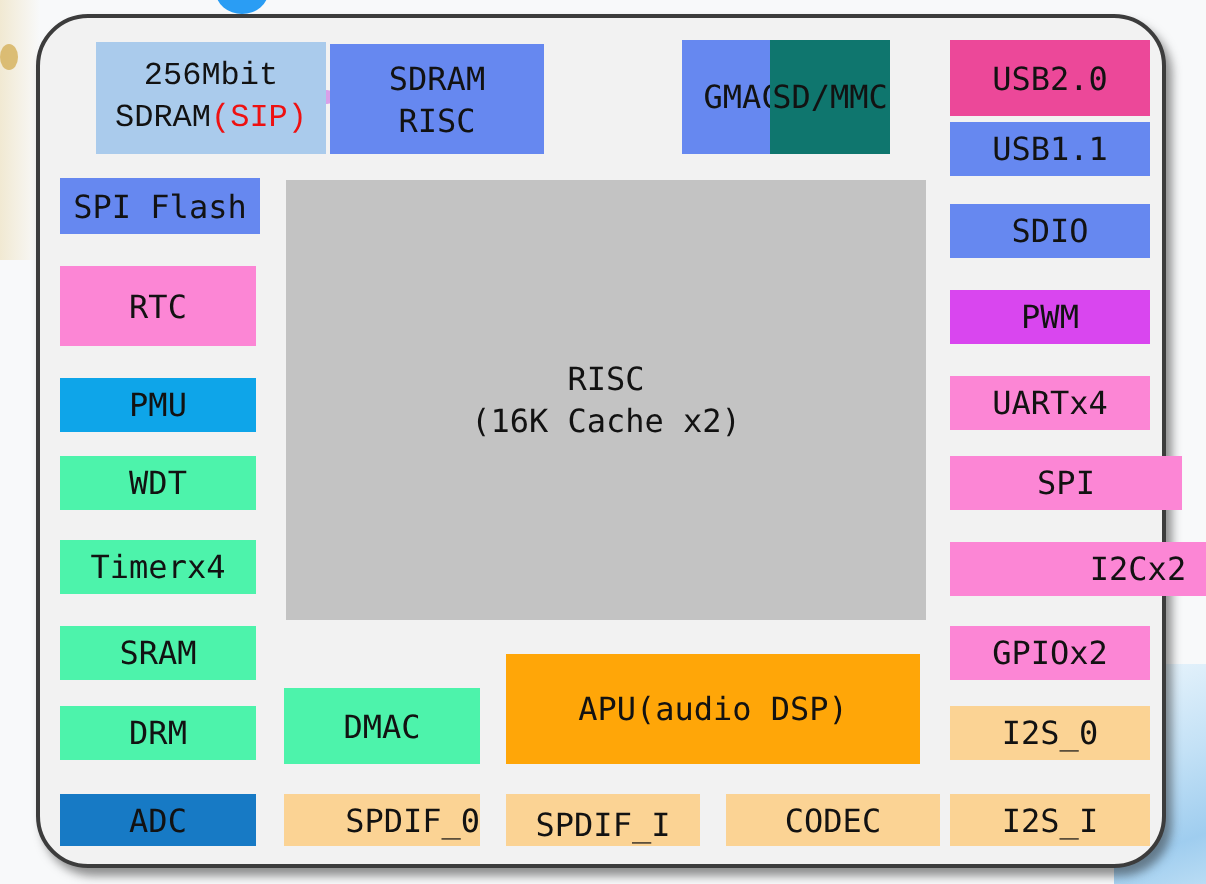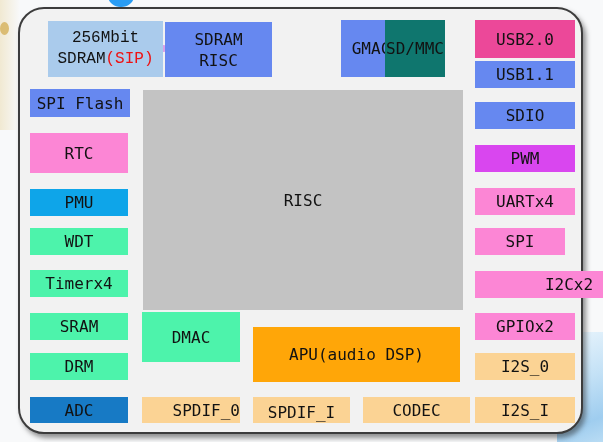--- a/index.html
+++ b/index.html
@@ -76,43 +76,44 @@
         <div class="bline"><span>SRAM</span></div>
       </div>
       <div class="block" style="left: 30px; top: 353px; width: 98px; height: 27px; background: rgb(77, 243, 171); color: rgb(18, 18, 18);">
         <div class="bline"><span>DRM</span></div>
       </div>
       <div class="block" style="left: 30px; top: 397px; width: 98px; height: 26px; background: rgb(23, 122, 197); color: rgb(18, 18, 18);">
         <div class="bline"><span>ADC</span></div>
       </div>
       <div class="block" style="left: 143px; top: 90px; width: 320px; height: 220px; background: rgb(195, 195, 195); color: rgb(18, 18, 18);">
         <div class="bline"><span>RISC</span></div>
+        <div class="bline"><span>(16K Cache x2)</span></div>
       </div>
-      <div class="block" style="left: 142px; top: 312px; width: 98px; height: 50px; background: rgb(77, 243, 171); color: rgb(18, 18, 18);">
+      <div class="block" style="left: 142px; top: 344px; width: 98px; height: 38px; background: rgb(77, 243, 171); color: rgb(18, 18, 18);">
         <div class="bline"><span>DMAC</span></div>
       </div>
       <div class="block" style="left: 253px; top: 327px; width: 207px; height: 55px; background: rgb(255, 166, 8); color: rgb(18, 18, 18);">
         <div class="bline"><span>APU(audio DSP)</span></div>
       </div>
       <div class="block" style="left: 142px; top: 397px; width: 98px; height: 26px; background: rgb(251, 211, 148); color: rgb(18, 18, 18); align-items: flex-end;">
         <div class="bline"><span>SPDIF_0</span></div>
       </div>
       <div class="block" style="left: 253px; top: 397px; width: 97px; height: 26px; background: rgb(251, 211, 148); color: rgb(18, 18, 18); justify-content: flex-end;">
         <div class="bline"><span>SPDIF_I</span></div>
       </div>
       <div class="block" style="left: 363px; top: 397px; width: 107px; height: 26px; background: rgb(251, 211, 148); color: rgb(18, 18, 18);">
         <div class="bline"><span>CODEC</span></div>
       </div>
       <div class="block" style="left: 475px; top: 145px; width: 100px; height: 27px; background: #d946ef; color: rgb(18, 18, 18);">
         <div class="bline"><span>PWM</span></div>
       </div>
       <div class="block" style="left: 475px; top: 188px; width: 100px; height: 27px; background: rgb(252, 134, 213); color: rgb(18, 18, 18);">
         <div class="bline"><span>UARTx4</span></div>
       </div>
-      <div class="block" style="left: 475px; top: 228px; width: 90px; height: 27px; background: rgb(252, 134, 213); color: rgb(18, 18, 18);">
+      <div class="block" style="left: 475px; top: 228px; width: 116px; height: 27px; background: rgb(252, 134, 213); color: rgb(18, 18, 18);">
         <div class="bline"><span>SPI</span></div>
       </div>
       <div class="block" style="left: 475px; top: 271px; width: 100px; height: 27px; background: rgb(252, 134, 213); color: rgb(18, 18, 18); padding-left: 44px;">
         <div class="bline"><span>I2Cx2</span></div>
       </div>
       <div class="block" style="left: 475px; top: 313px; width: 100px; height: 27px; background: rgb(252, 134, 213); color: rgb(18, 18, 18);">
         <div class="bline"><span>GPIOx2</span></div>
       </div>
       <div class="block" style="left: 475px; top: 353px; width: 100px; height: 27px; background: rgb(251, 211, 148); color: rgb(18, 18, 18);">
         <div class="bline"><span>I2S_0</span></div>

